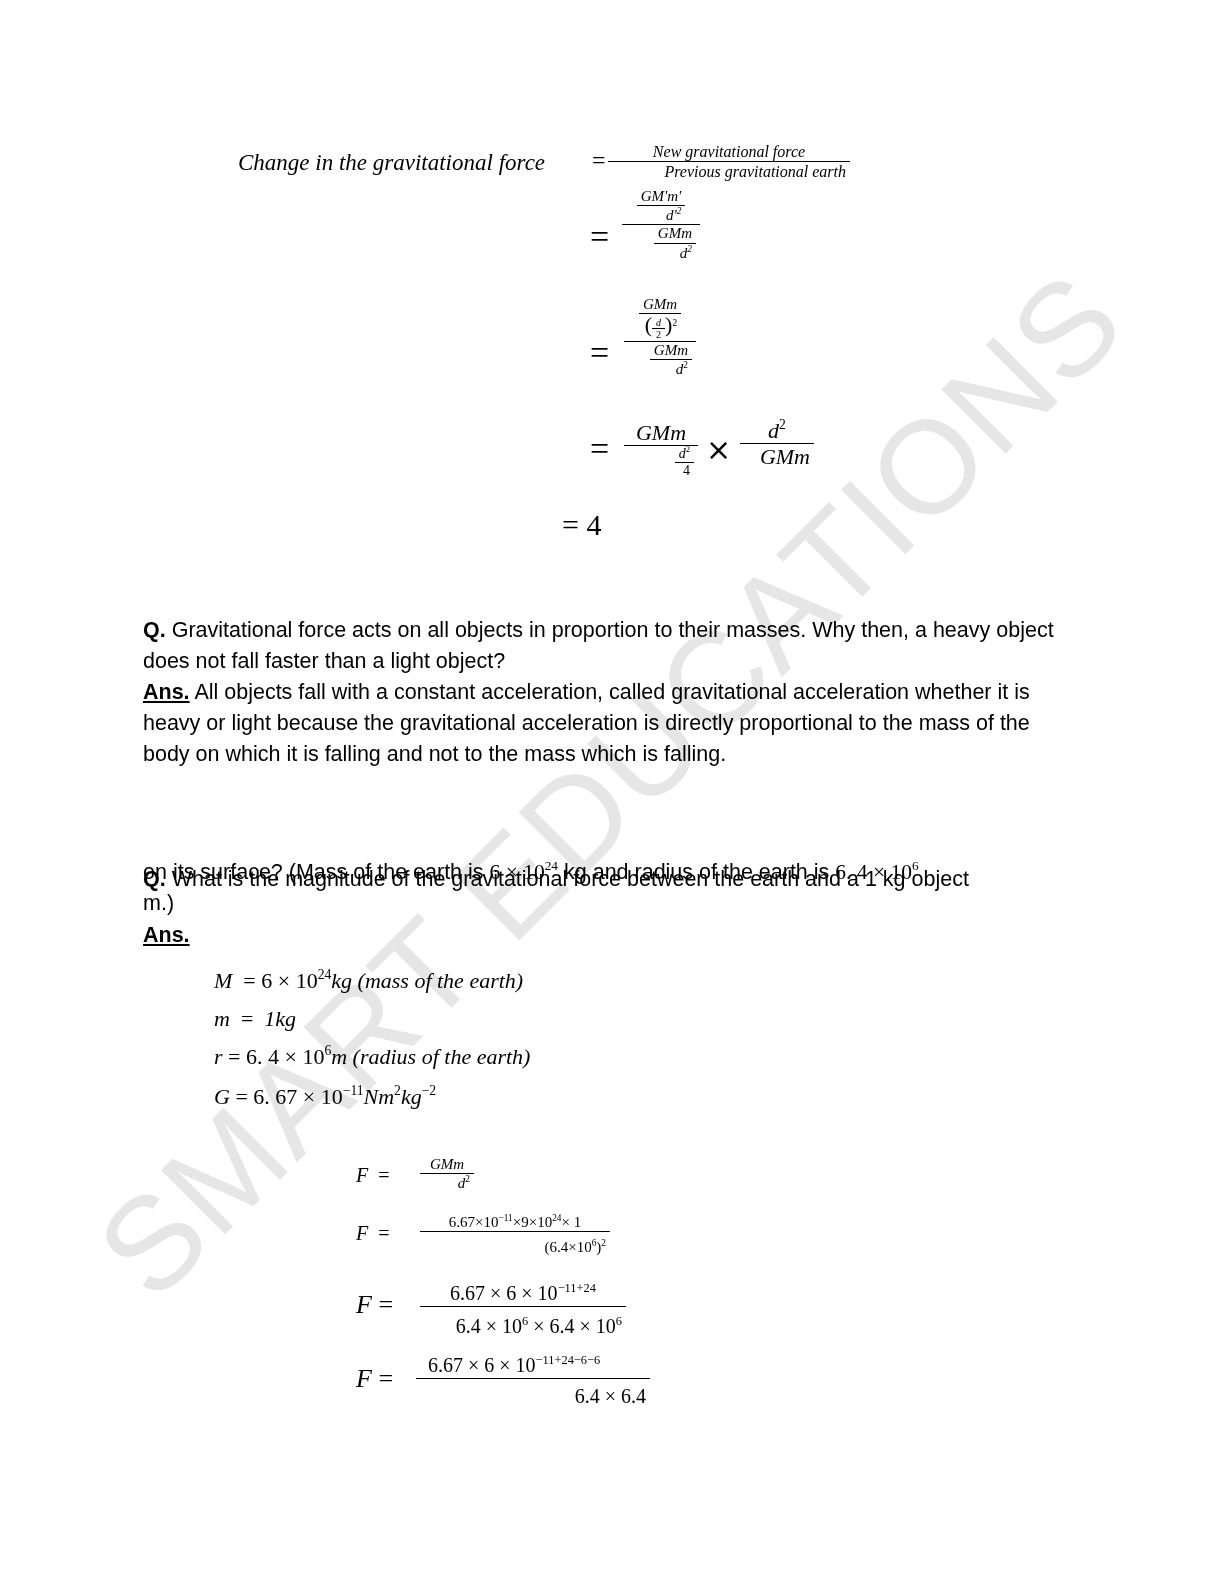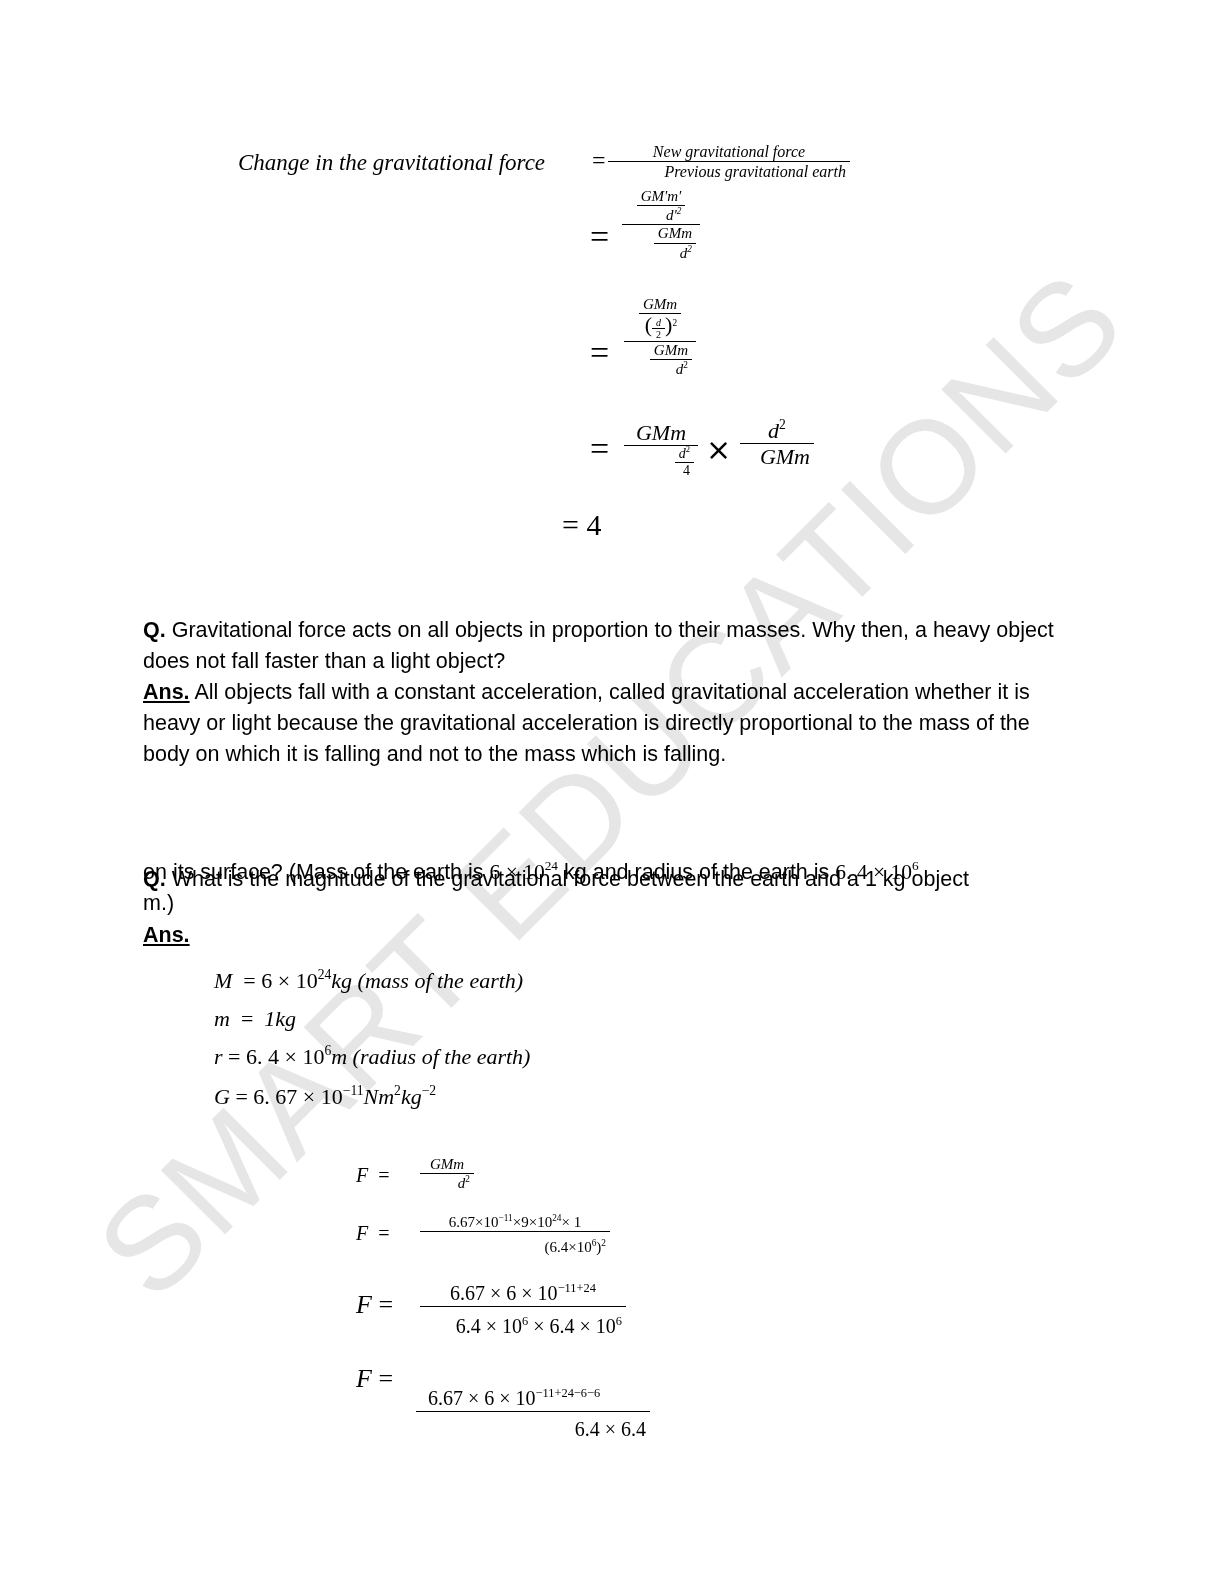--- a/index.html
+++ b/index.html
@@ -181,19 +181,19 @@
     <div class="frac" style="width:206px;">
       <div class="num" style="width:198px; padding-top:4px; line-height:26px;"><span>6.67 × 6 × 10</span><sup>−11+24</sup></div>
       <div class="den" style="padding-top:6px; line-height:26px;"><span>6.4 × 10</span><sup>6</sup><span> × 6.4 × 10</span><sup>6</sup></div>
     </div>
   </div>
 
   <div class="abs math" style="left:356px; top:1364px; font-size:26px;">
     <span>F</span>&nbsp;<span class="rm">=</span>
   </div>
   <div class="abs rm" style="left:416px; top:1348px; font-size:20px; font-family:'Liberation Serif', serif;">
-    <div class="frac" style="width:234px;margin-top:33px;">
+    <div class="frac" style="width:234px;">
       <div class="num" style="width:226px; padding-top:4px; line-height:26px; text-align:left;"><span style="padding-left:8px;">6.67 × 6 × 10</span><sup>−11+24−6−6</sup></div>
       <div class="den" style="padding-top:4px; line-height:26px;">6.4  × 6.4</div>
     </div>
   </div>
 
 </div>
 
 </body></html>

